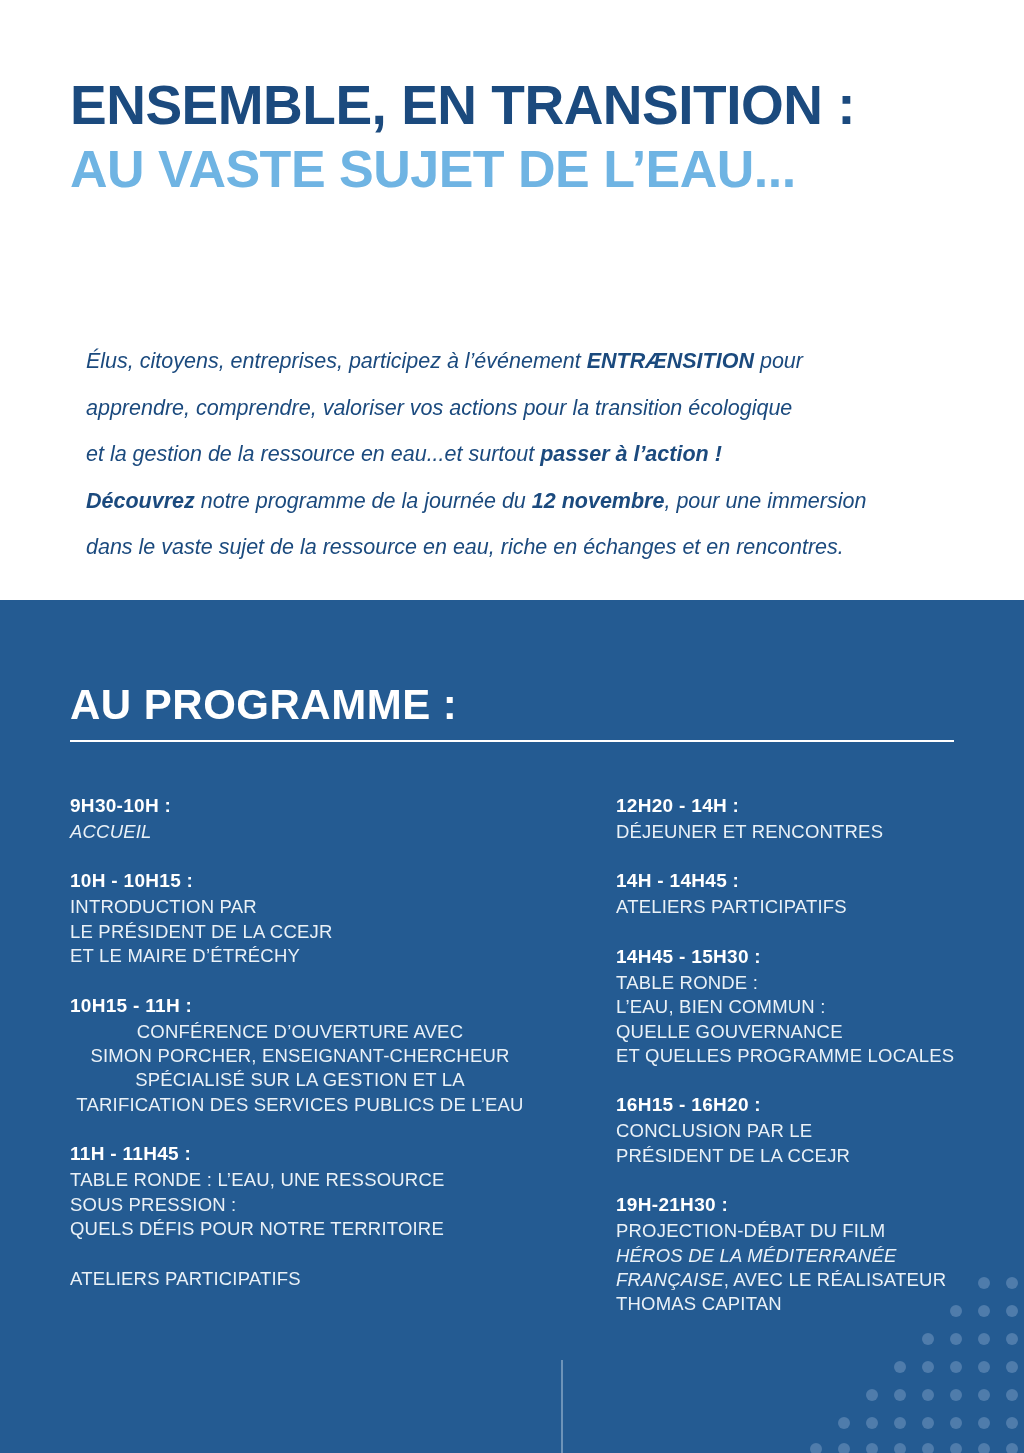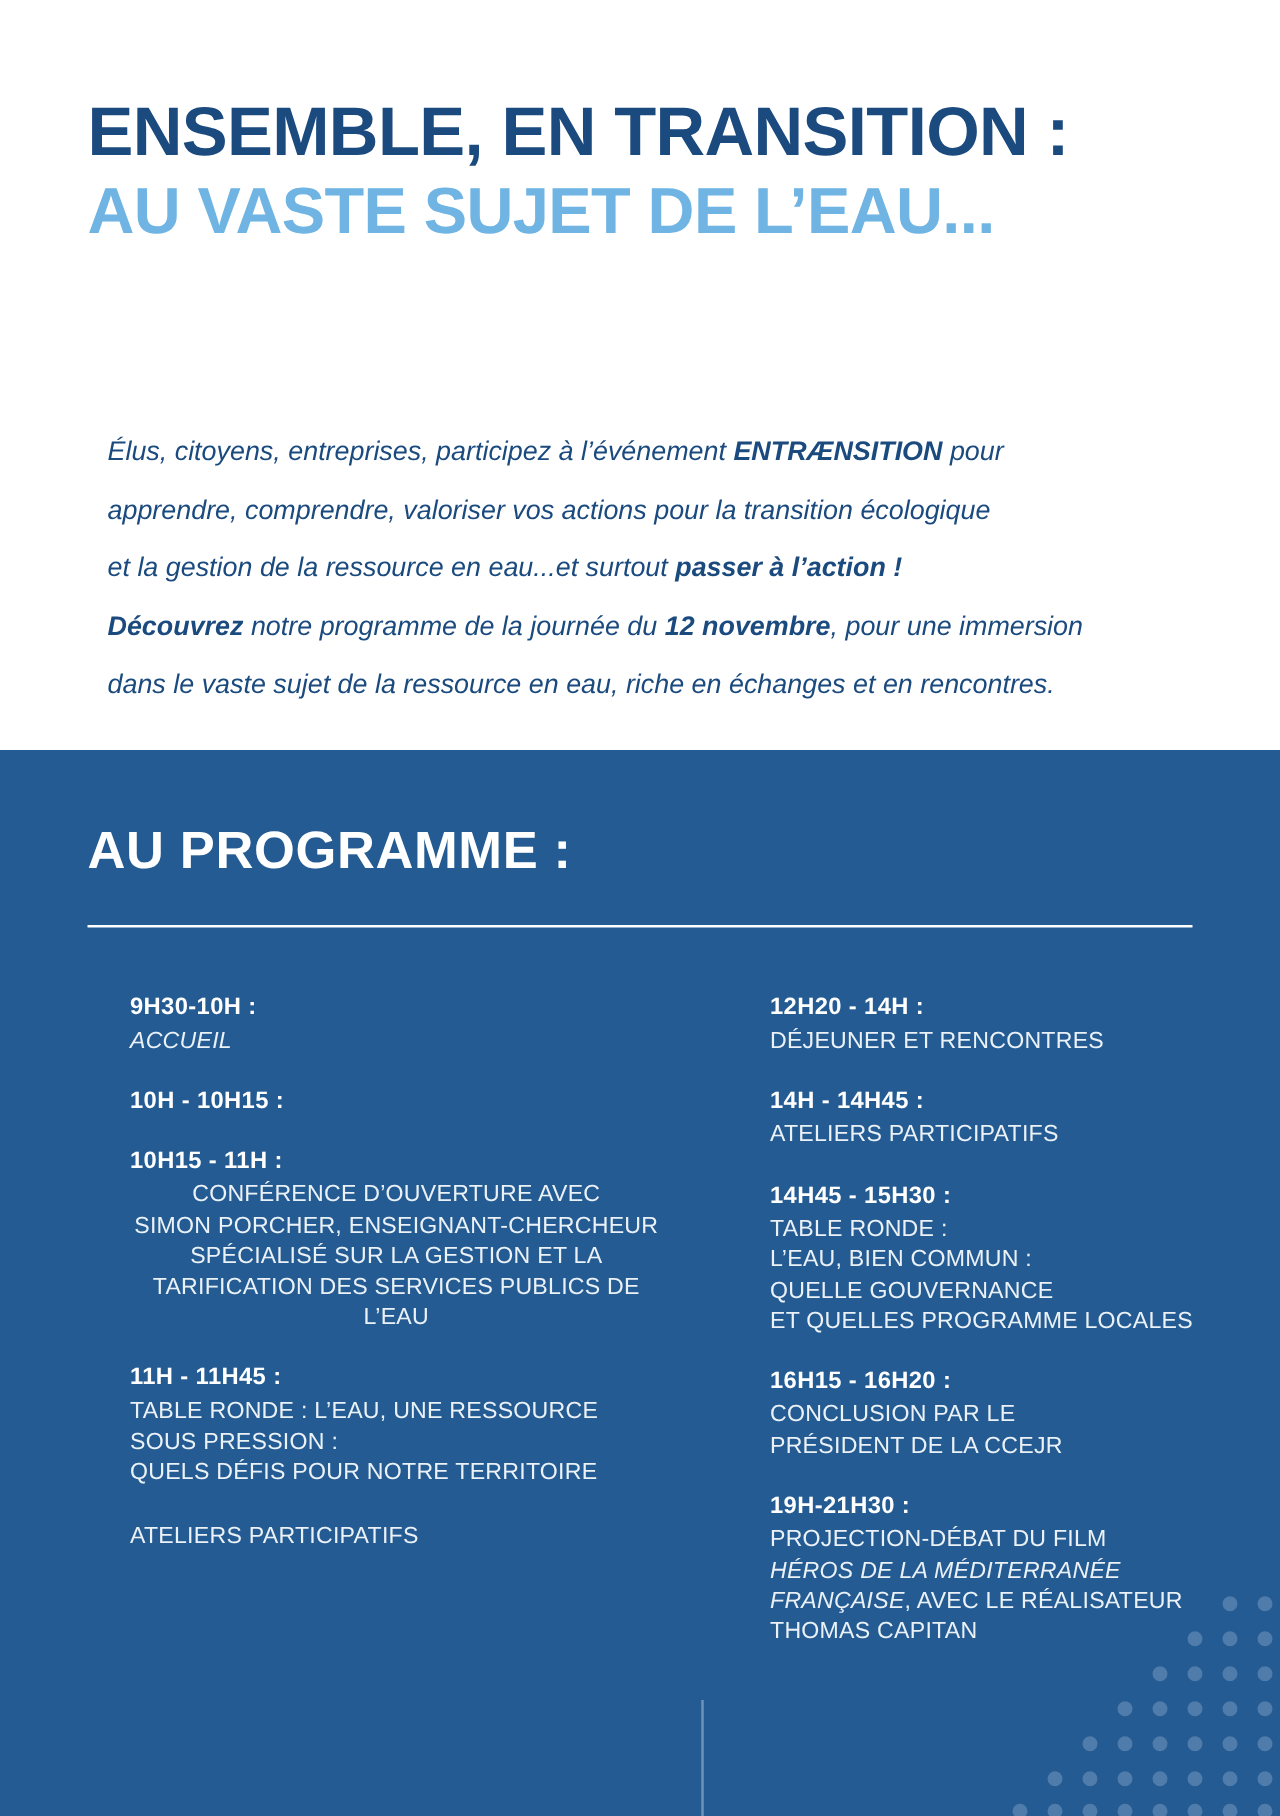--- a/index.html
+++ b/index.html
@@ -74,21 +74,21 @@
     top: 600px;
     width: 1024px;
     height: 853px;
     background: #245b92;
     overflow: hidden;
   }
 
   .program-title {
     position: absolute;
     left: 70px;
-    top: 56px;
+    top: 81px;
     color: #ffffff;
     font-size: 42px;
     font-weight: bold;
     letter-spacing: 0.5px;
   }
   .program-rule {
     position: absolute;
     left: 70px;
     top: 140px;
     width: 884px;
@@ -101,21 +101,21 @@
     left: 0;
     top: 195px;
     width: 1024px;
     display: flex;
   }
   .col {
     box-sizing: border-box;
   }
   .col-left {
     width: 560px;
-    padding-left: 104px;
+    padding-left: 70px;
     padding-right: 30px;
   }
   .col-right {
     width: 464px;
     padding-left: 56px;
     padding-right: 30px;
   }
   .divider {
     position: absolute;
     left: 561px;
@@ -184,20 +184,23 @@
 
     <div class="col col-left">
 
       <div class="slot">
         <div class="slot-time">9H30-10H :</div>
         <div class="slot-desc" style="white-space: pre-line; font-style: italic;">ACCUEIL</div>
       </div>
 
       <div class="slot">
         <div class="slot-time">10H - 10H15 :</div>
+        <div class="slot-desc" style="white-space: pre-line;">INTRODUCTION PAR
+LE PRÉSIDENT DE LA CCEJR
+ET LE MAIRE D’ÉTRÉCHY</div>
       </div>
 
       <div class="slot">
         <div class="slot-time">10H15 - 11H :</div>
         <div class="slot-desc" style="white-space: pre-line; text-align: center;">CONFÉRENCE D’OUVERTURE AVEC
 SIMON PORCHER, ENSEIGNANT-CHERCHEUR
 SPÉCIALISÉ SUR LA GESTION ET LA
 TARIFICATION DES SERVICES PUBLICS DE L’EAU</div>
       </div>
 

